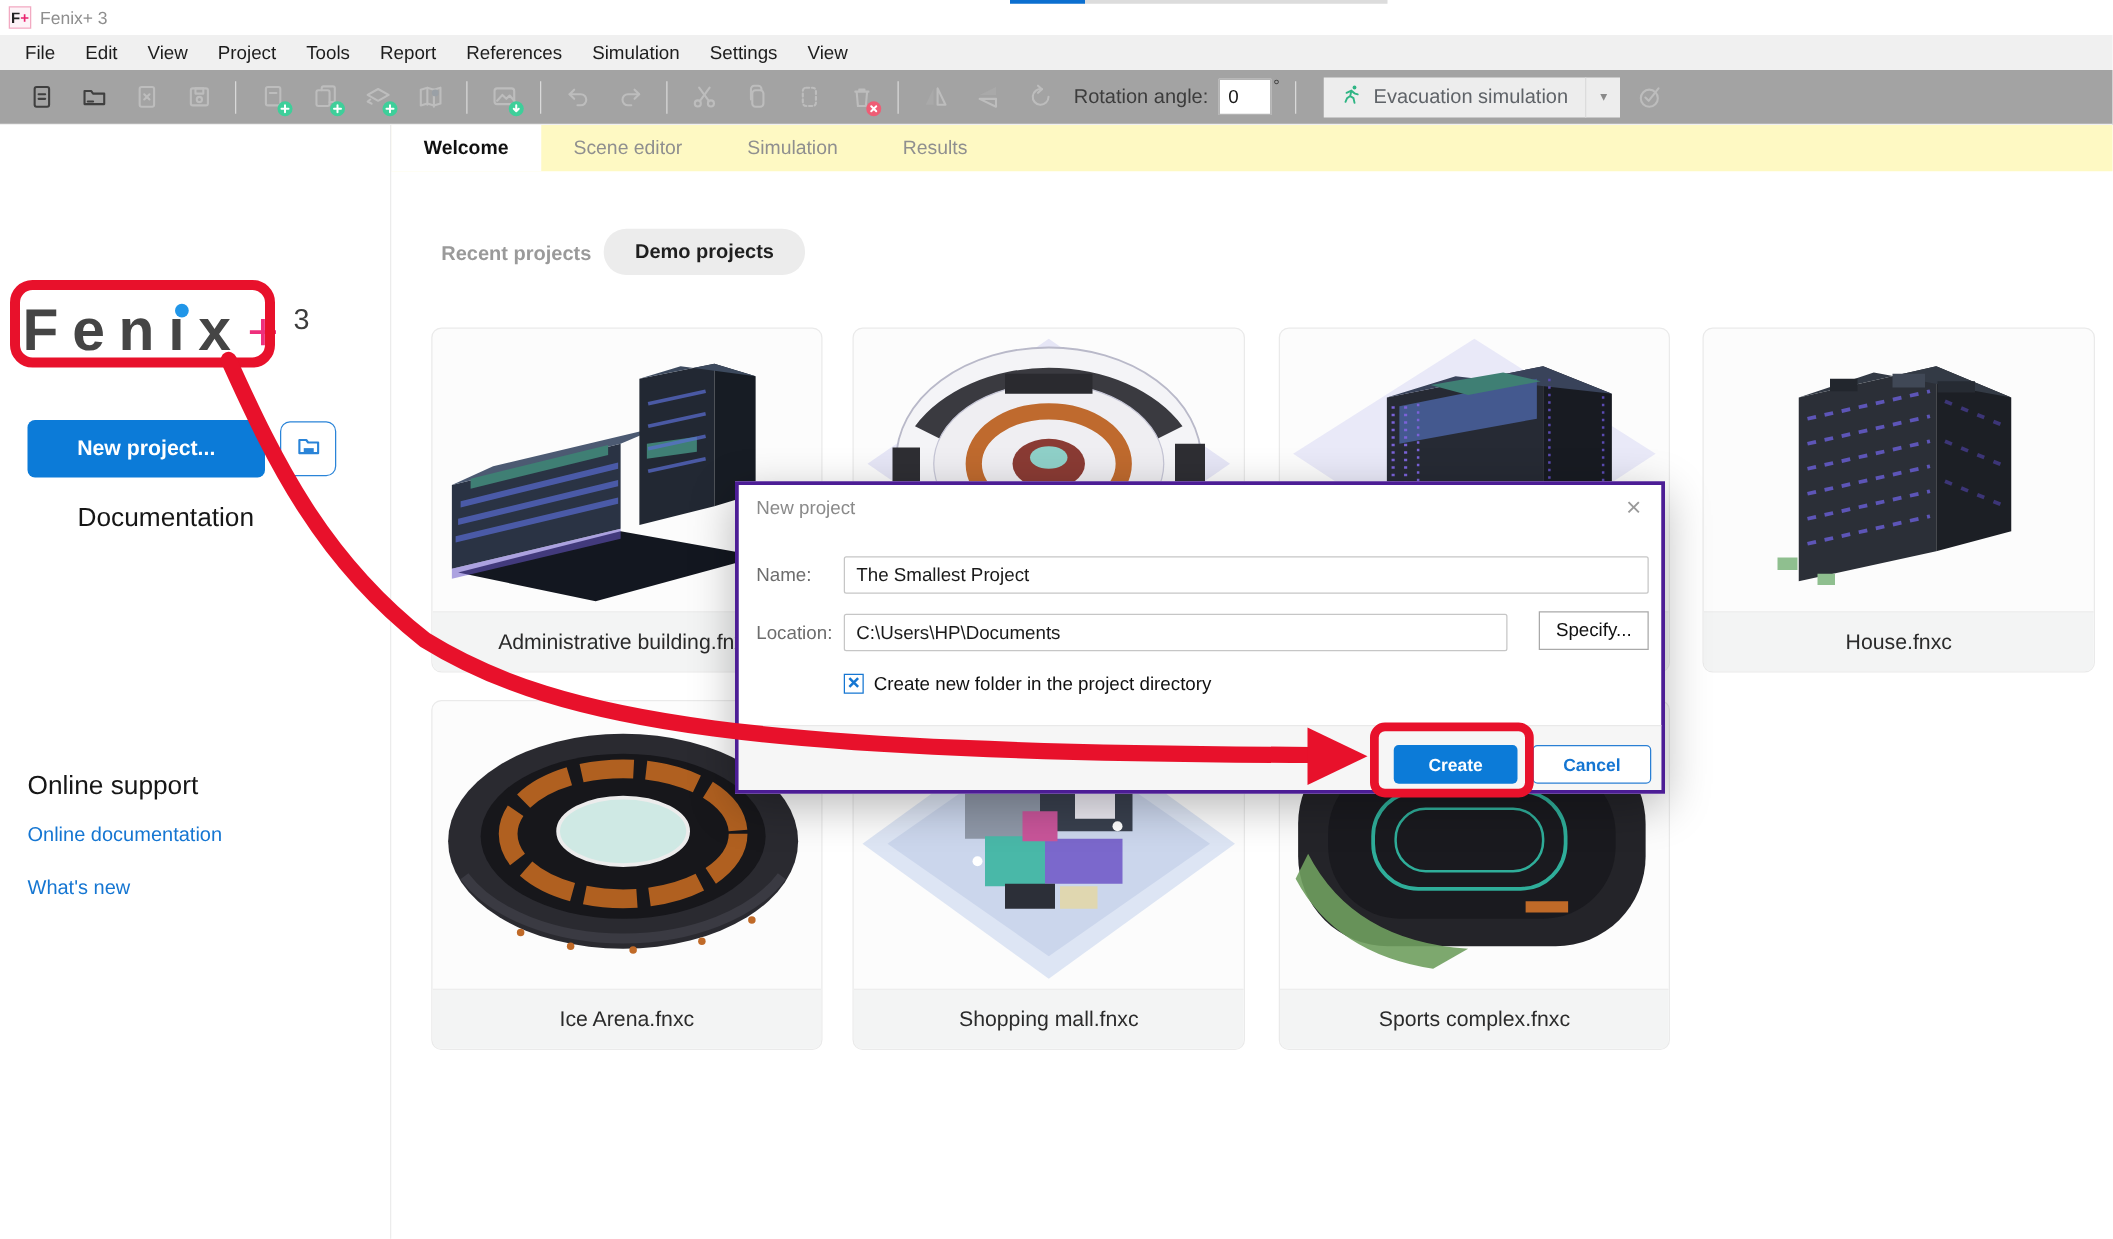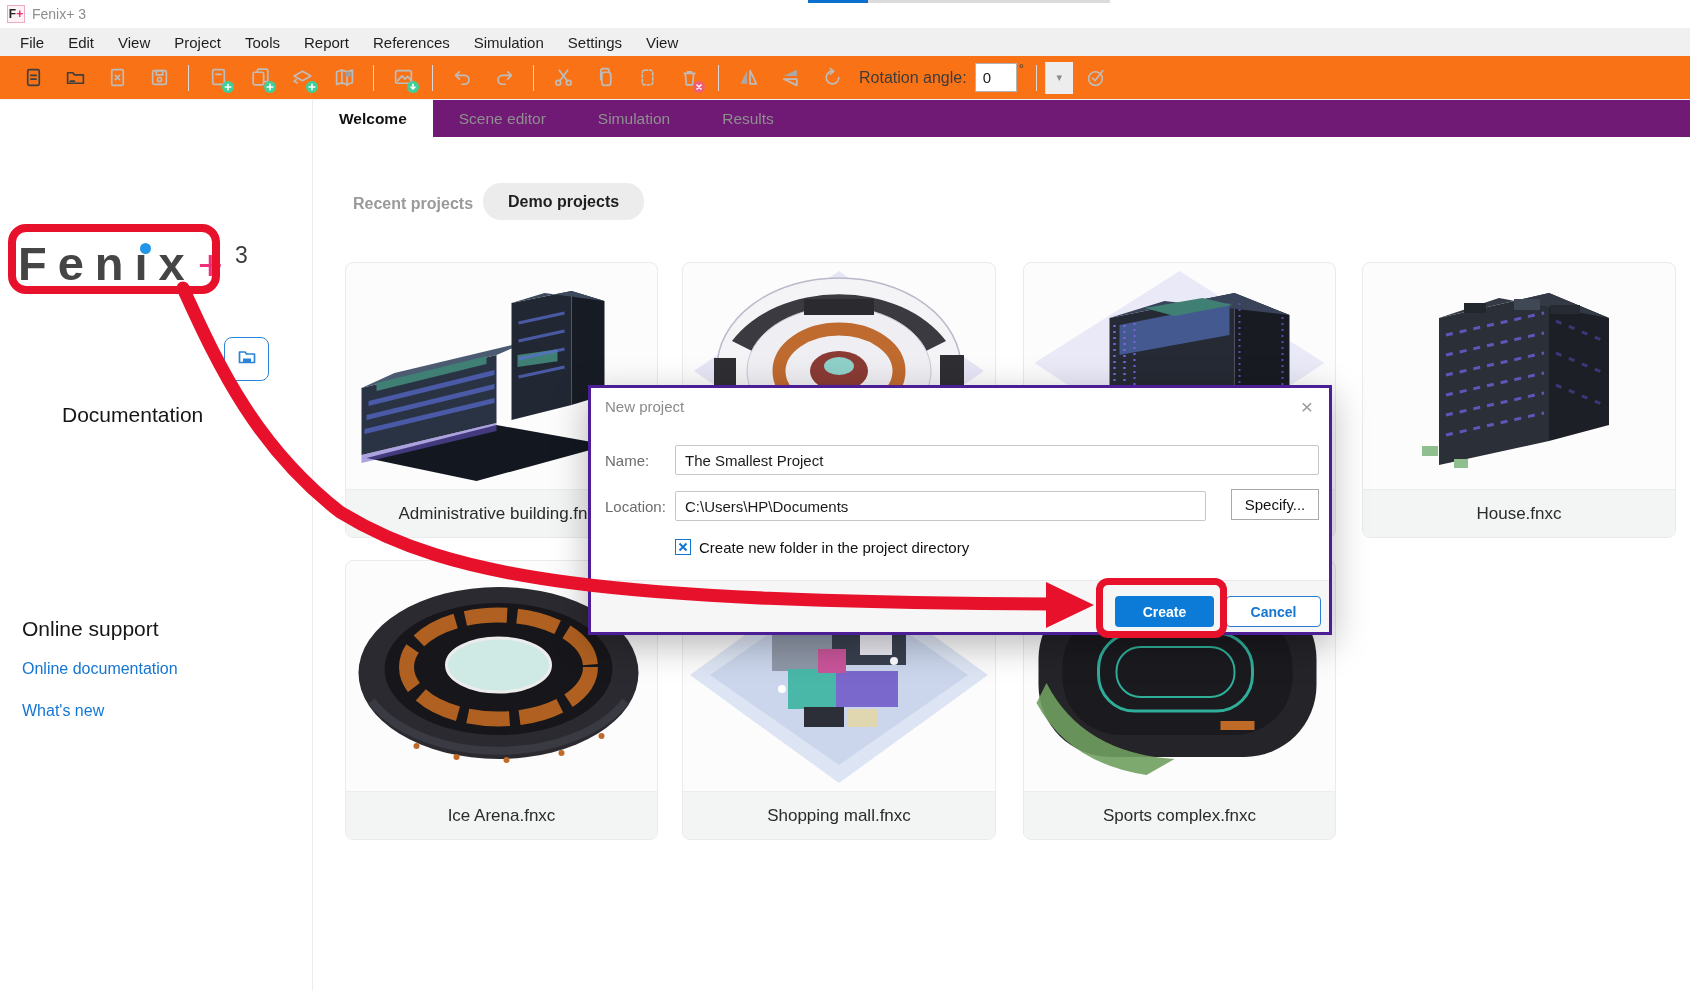--- a/index.html
+++ b/index.html
@@ -14,21 +14,21 @@
   .wintitle { position:absolute; left:32px; top:6px; font-size:14px; color:#8e8e8e; }
   .edge-blue { position:absolute; left:808px; top:0; width:60px; height:3px; background:#0b6fd0; }
   .edge-gray { position:absolute; left:868px; top:0; width:242px; height:3px; background:#dcdcdc; }
 
   
   .menubar { position:absolute; left:0; top:28px; width:1690px; height:28px; background:#f0f0f0;
     display:flex; align-items:center; padding-left:8px; }
   .menu-item { padding:0 12px; font-size:15px; color:#1d1d1d; cursor:default; }
 
   
-  .toolbar { position:absolute; left:0; top:56px; width:1690px; height:44px; background:#f97316;
+  .toolbar { position:absolute; left:0; top:56px; width:1690px; height:44px; background:#a3a3a3;
     display:flex; align-items:center; padding-left:12px; border-bottom:1px solid #f0f0f0; }
   .ic { width:24px; height:24px; display:flex; align-items:center; justify-content:center; margin:0 9px; position:relative; }
   .ic svg { width:21px; height:21px; stroke:currentColor; fill:none; stroke-width:1.6; stroke-linecap:round; stroke-linejoin:round; }
   .ic.dark { color:#3f3f3f; }
   .ic.dis  { color:#bdbdbd; }
   .badge { position:absolute; right:-4px; bottom:-3px; width:12px; height:12px; border-radius:50%;
     display:flex; align-items:center; justify-content:center; }
   .badge svg { width:8px; height:8px; stroke:#fff; stroke-width:2; }
   .badge.green { background:#3ecf9a; }
   .badge.red { background:#ef5d75; }
@@ -37,21 +37,21 @@
   .rot-input { width:42px; height:29px; border:1px solid #b3b3b3; font-size:15px; padding-left:7px;
     color:#1a1a1a; font-family:inherit; background:#fff; }
   .deg { font-size:13px; color:#3c3c3c; position:relative; top:-9px; left:2px; }
   .evac-btn { height:32px; background:#ededed; display:flex; align-items:center; gap:9px;
     padding:0 14px; margin-left:14px; color:#5f6368; font-size:16px; cursor:default; }
   .evac-dd { height:32px; width:28px; background:#ededed; border-left:1px solid #dcdcdc;
     display:flex; align-items:center; justify-content:center; color:#8a8a8a; font-size:11px; }
   .runner svg { width:17px; height:17px; stroke:#2fb584; fill:none; stroke-width:1.8; stroke-linecap:round; }
 
   
-  .tabstrip { position:absolute; left:313px; top:100px; width:1377px; height:37px; background:#701a75; display:flex; }
+  .tabstrip { position:absolute; left:313px; top:100px; width:1377px; height:37px; background:#fef9c3; display:flex; }
   .tab { height:37px; display:flex; align-items:center; padding:0 26px; font-size:15.5px; color:#8f8f8f; cursor:default; }
   .tab.active { background:#fff; color:#111; font-weight:bold; }
 
   
   .sidebar { position:absolute; left:0; top:100px; width:313px; height:891px; background:#fff;
     border-right:1px solid #ececec; }
   .logo { position:absolute; left:18px; top:136px; white-space:nowrap; }
   .logo-word { font-size:47px; font-weight:700; letter-spacing:11px; color:#454545;text-align:right; }
   .logo-dot { position:absolute; left:122px; top:7px; width:11px; height:11px; border-radius:50%; background:#2196e8; }
   .logo-plus { font-size:43px; font-weight:300; color:#ee2f7c; margin-left:2px; }
@@ -266,20 +266,28 @@
   <span class="ic dis">
     <svg viewBox="0 0 20 20">
         <path d="M16,10 a6,6 0 1 1 -5,-5.9"></path>
         <polyline points="8,1.5 11,4.2 8,6.9"></polyline>
       </svg>
     </span>
   <span class="rot-label">Rotation angle:</span>
   <input class="rot-input" value="0" style="">
   <span class="deg">°</span>
   <span class="tsep" style="margin-left:14px;"></span>
+  <div class="evac-btn">
+    <span class="runner">
+      <svg viewBox="0 0 20 20">
+          <circle cx="12.5" cy="3.5" r="1.8" fill="#2fb584" stroke="none"></circle>
+          <path d="M5,8.5 l4.5,-2 3,2.5 3,1 M9.5,6.5 l-1,5 3,2 1,4.5 M8.5,11.5 l-3,2 -1.5,3.5"></path>
+        </svg></span>
+    <span>Evacuation simulation</span>
+  </div>
   <div class="evac-dd">
     <span>▾</span>
   </div>
   <span class="ic dis" style="margin-left:12px;">
     <svg viewBox="0 0 20 20">
         <circle cx="9" cy="11" r="6.5"></circle>
         <path d="M6,10.5 l2.5,2.5 L16,3.5"></path>
       </svg>
     </span>
 </div>
@@ -288,20 +296,21 @@
   <div class="tab active">Welcome</div>
   <div class="tab">Scene editor</div>
   <div class="tab">Simulation</div>
   <div class="tab">Results</div>
 </div>
 
 <div class="sidebar">
   <div class="logo">
     <span class="logo-word">Fenıx</span><span class="logo-dot"></span><span class="logo-plus">+</span><span class="logo-sup">3</span>
   </div>
+  <button class="newproj-btn">New project...</button>
   <div class="openproj-btn">
     <span><svg viewBox="0 0 20 20">
           <path d="M2.5,5 h5.5 l1.5,2 h8 v8.5 h-15 z"></path>
           <rect x="6" y="11.5" width="8" height="3.5" fill="#2a84d8" stroke="none"></rect>
         </svg></span>
   </div>
   <div class="side-head" style="top:303px;margin-left:40px;">Documentation</div>
   <div class="side-head" style="top:517px;">Online support</div>
   <div class="side-link" style="top:560px;">Online documentation</div>
   <div class="side-link" style="top:602px;">What's new</div>

